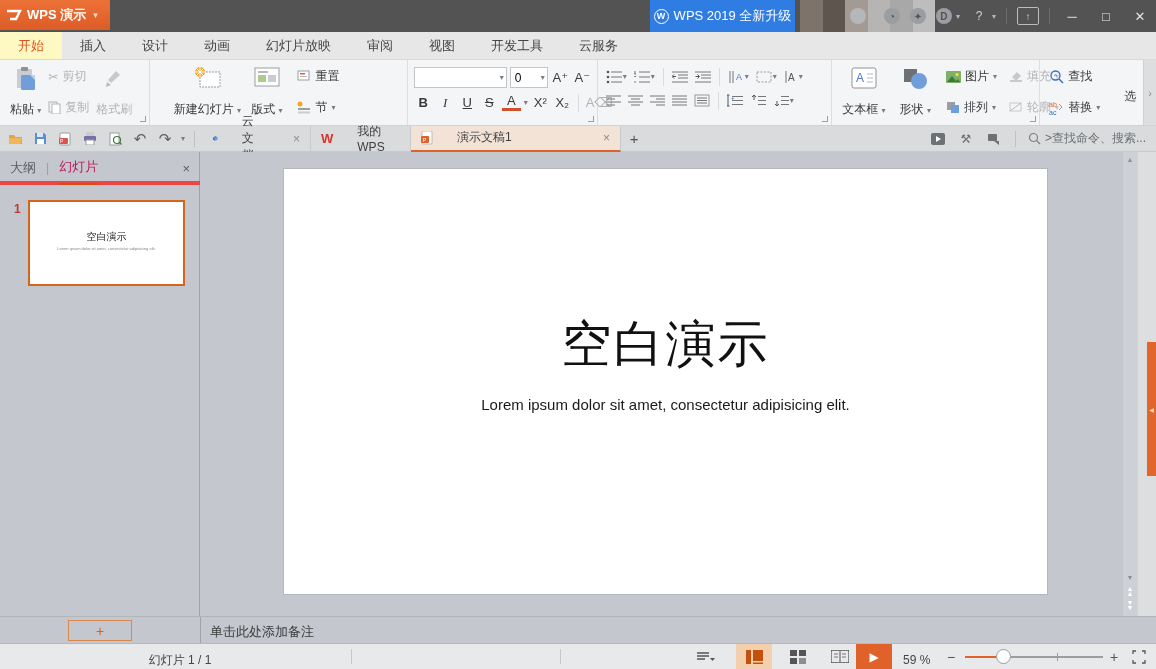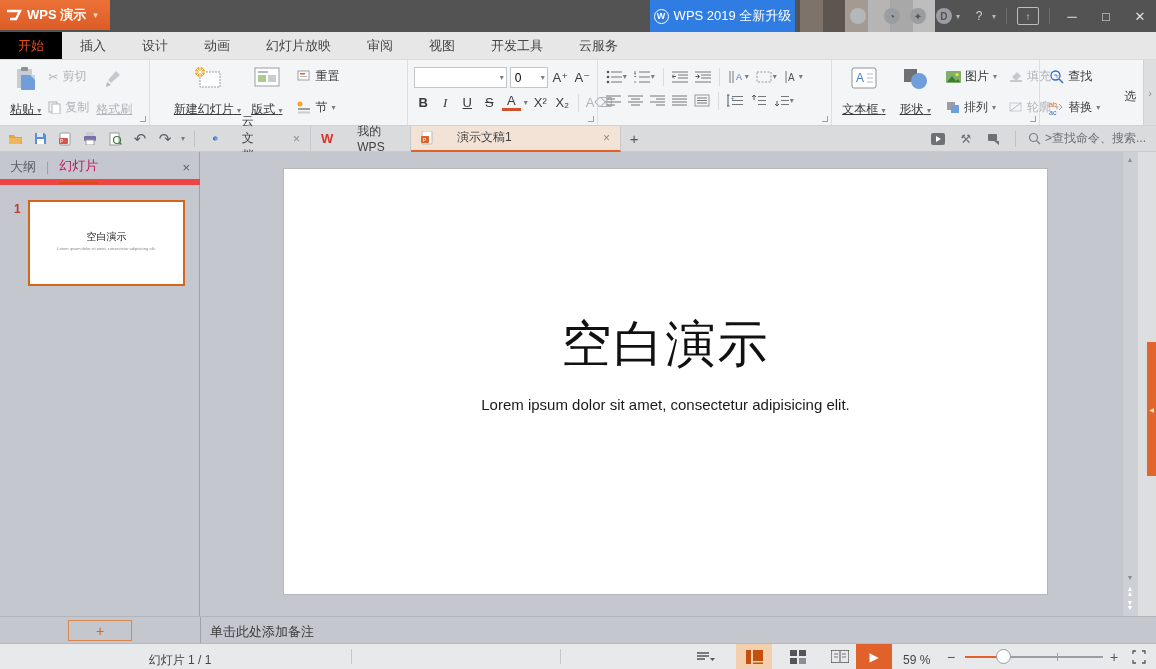--- a/index.html
+++ b/index.html
@@ -22,28 +22,28 @@
   .tb-ic { width:18px; height:18px; display:flex; align-items:center; justify-content:center; cursor:pointer; font-size:12px; }
   .circ { width:16px; height:16px; border-radius:50%; background:#9a9da1; color:#535353; font-size:10px; font-weight:bold; display:flex; align-items:center; justify-content:center; }
   .tb-sep { width:1px; height:16px; background:#6e6e6e; }
   .tb-caret { font-size:8px; color:#b5b5b5; margin-left:-6px; }
   .panelbox { width:22px; height:18px; border:1px solid #bdbdbd; border-radius:2px; display:flex; align-items:center; justify-content:center; font-size:10px; color:#d8d8d8; }
   .win-ctl { font-size:13px; color:#e3e3e3; width:24px; text-align:center; cursor:pointer; }
 
   
   .menubar { position:absolute; left:0; top:32px; width:1156px; height:28px; background:#e7e7e7; display:flex; align-items:stretch; border-bottom:1px solid #dadada; }
   .mtab { padding:0 18px; display:flex; align-items:center; font-size:13px; color:#454545; cursor:pointer; }
-  .mtab.active { background:#000000; color:#e0511f;text-align:right; }
+  .mtab.active { background:#fef9c3; color:#e0511f;text-align:right; }
 
   
   .ribbon { position:absolute; left:0; top:60px; width:1156px; height:66px; background:#f4f5f6; border-bottom:1px solid #d0d3d6; display:flex; }
   .rgroup { position:relative; height:100%; border-right:1px solid #dcdee0; display:flex; align-items:flex-start; padding:4px 4px 2px 6px; }
   .launcher { position:absolute; right:3px; bottom:3px; width:6px; height:6px; border-right:1px solid #9aa0a6; border-bottom:1px solid #9aa0a6; }
   .bigbtn { display:flex; flex-direction:column; align-items:center; justify-content:space-between; height:56px; padding:2px 4px; cursor:pointer; }
-  .bigbtn .lbl { font-size:12px; color:#3a3a3a; white-space:nowrap;text-decoration:underline; }
+  .bigbtn .lbl { font-size:12px; color:#3a3a3a; white-space:nowrap; }
   .bigbtn.dis .lbl { color:#b0b3b6; }
   .smallcol { display:flex; flex-direction:column; justify-content:space-between; height:56px; padding:2px 0; }
   .smallbtn { display:flex; align-items:center; gap:4px; font-size:12px; color:#3a3a3a; cursor:pointer; padding:2px 3px; white-space:nowrap; }
   .smallbtn.dis { color:#b0b3b6; }
   .caret { font-size:8px; color:#7a7d80; }
   .dis .caret { color:#c3c6c8; }
   .ribbon svg { display:block; }
 
   .fontgrp-rows { display:flex; flex-direction:column; gap:5px; padding-top:3px; }
   .fg-row { display:flex; align-items:center; gap:3px; }
@@ -67,21 +67,21 @@
   .dtab .x { color:#8a8d90; font-size:12px; cursor:pointer; }
   .dtab.active { background:#f3e3d7; border-bottom:2px solid #e0622a; width:210px; }
   .dtab.active .x { margin-left:auto; }
   .newtab { width:26px; text-align:center; font-size:15px; color:#555; cursor:pointer; }
   .tabbar-right { margin-left:auto; display:flex; align-items:center; gap:10px; padding-right:10px; }
   .searchbox { display:flex; align-items:center; gap:4px; color:#6d7175; font-size:12px; cursor:text; }
 
   
   .main { position:absolute; left:0; top:152px; width:1156px; height:464px; }
   .sidebar { position:absolute; left:0; top:0; width:200px; height:464px; border-right:1px solid #9fa3a8; }
-  .sb-head { position:absolute; left:0; top:3px; width:200px; height:30px; display:flex; align-items:center; padding:0 10px; border-bottom:6px solid #ef4444; }
+  .sb-head { position:absolute; left:0; top:3px; width:200px; height:30px; display:flex; align-items:center; padding:0 10px; border-bottom:4px solid #ef4444; }
   .sb-tab { font-size:13px; cursor:pointer; }
   .sb-tab.outline { color:#5a5e63; }
   .sb-tab.slides { color:#be185d; position:relative; padding-bottom:2px; }
   .sb-tab.slides:after { content:""; position:absolute; left:0; right:0; bottom:-7px; height:2px; background:#d4500f; }
   .sb-div { color:#9b9ea3; margin:0 10px; }
   .sb-close { margin-left:auto; color:#5d6166; font-size:13px; cursor:pointer; }
   .thumb-no { position:absolute; left:14px; top:50px; color:#c0392b; font-weight:bold; font-size:12px; }
   .thumb { position:absolute; left:28px; top:48px; width:157px; height:86px; background:#fff; border:2px solid #d4661c; cursor:pointer; }
   .thumb-title { position:absolute; left:0; right:0; top:28px; text-align:center; font-size:10px; color:#222; }
   .thumb-sub { position:absolute; left:0; right:0; top:44px; text-align:center; font-size:4px; color:#888; }

